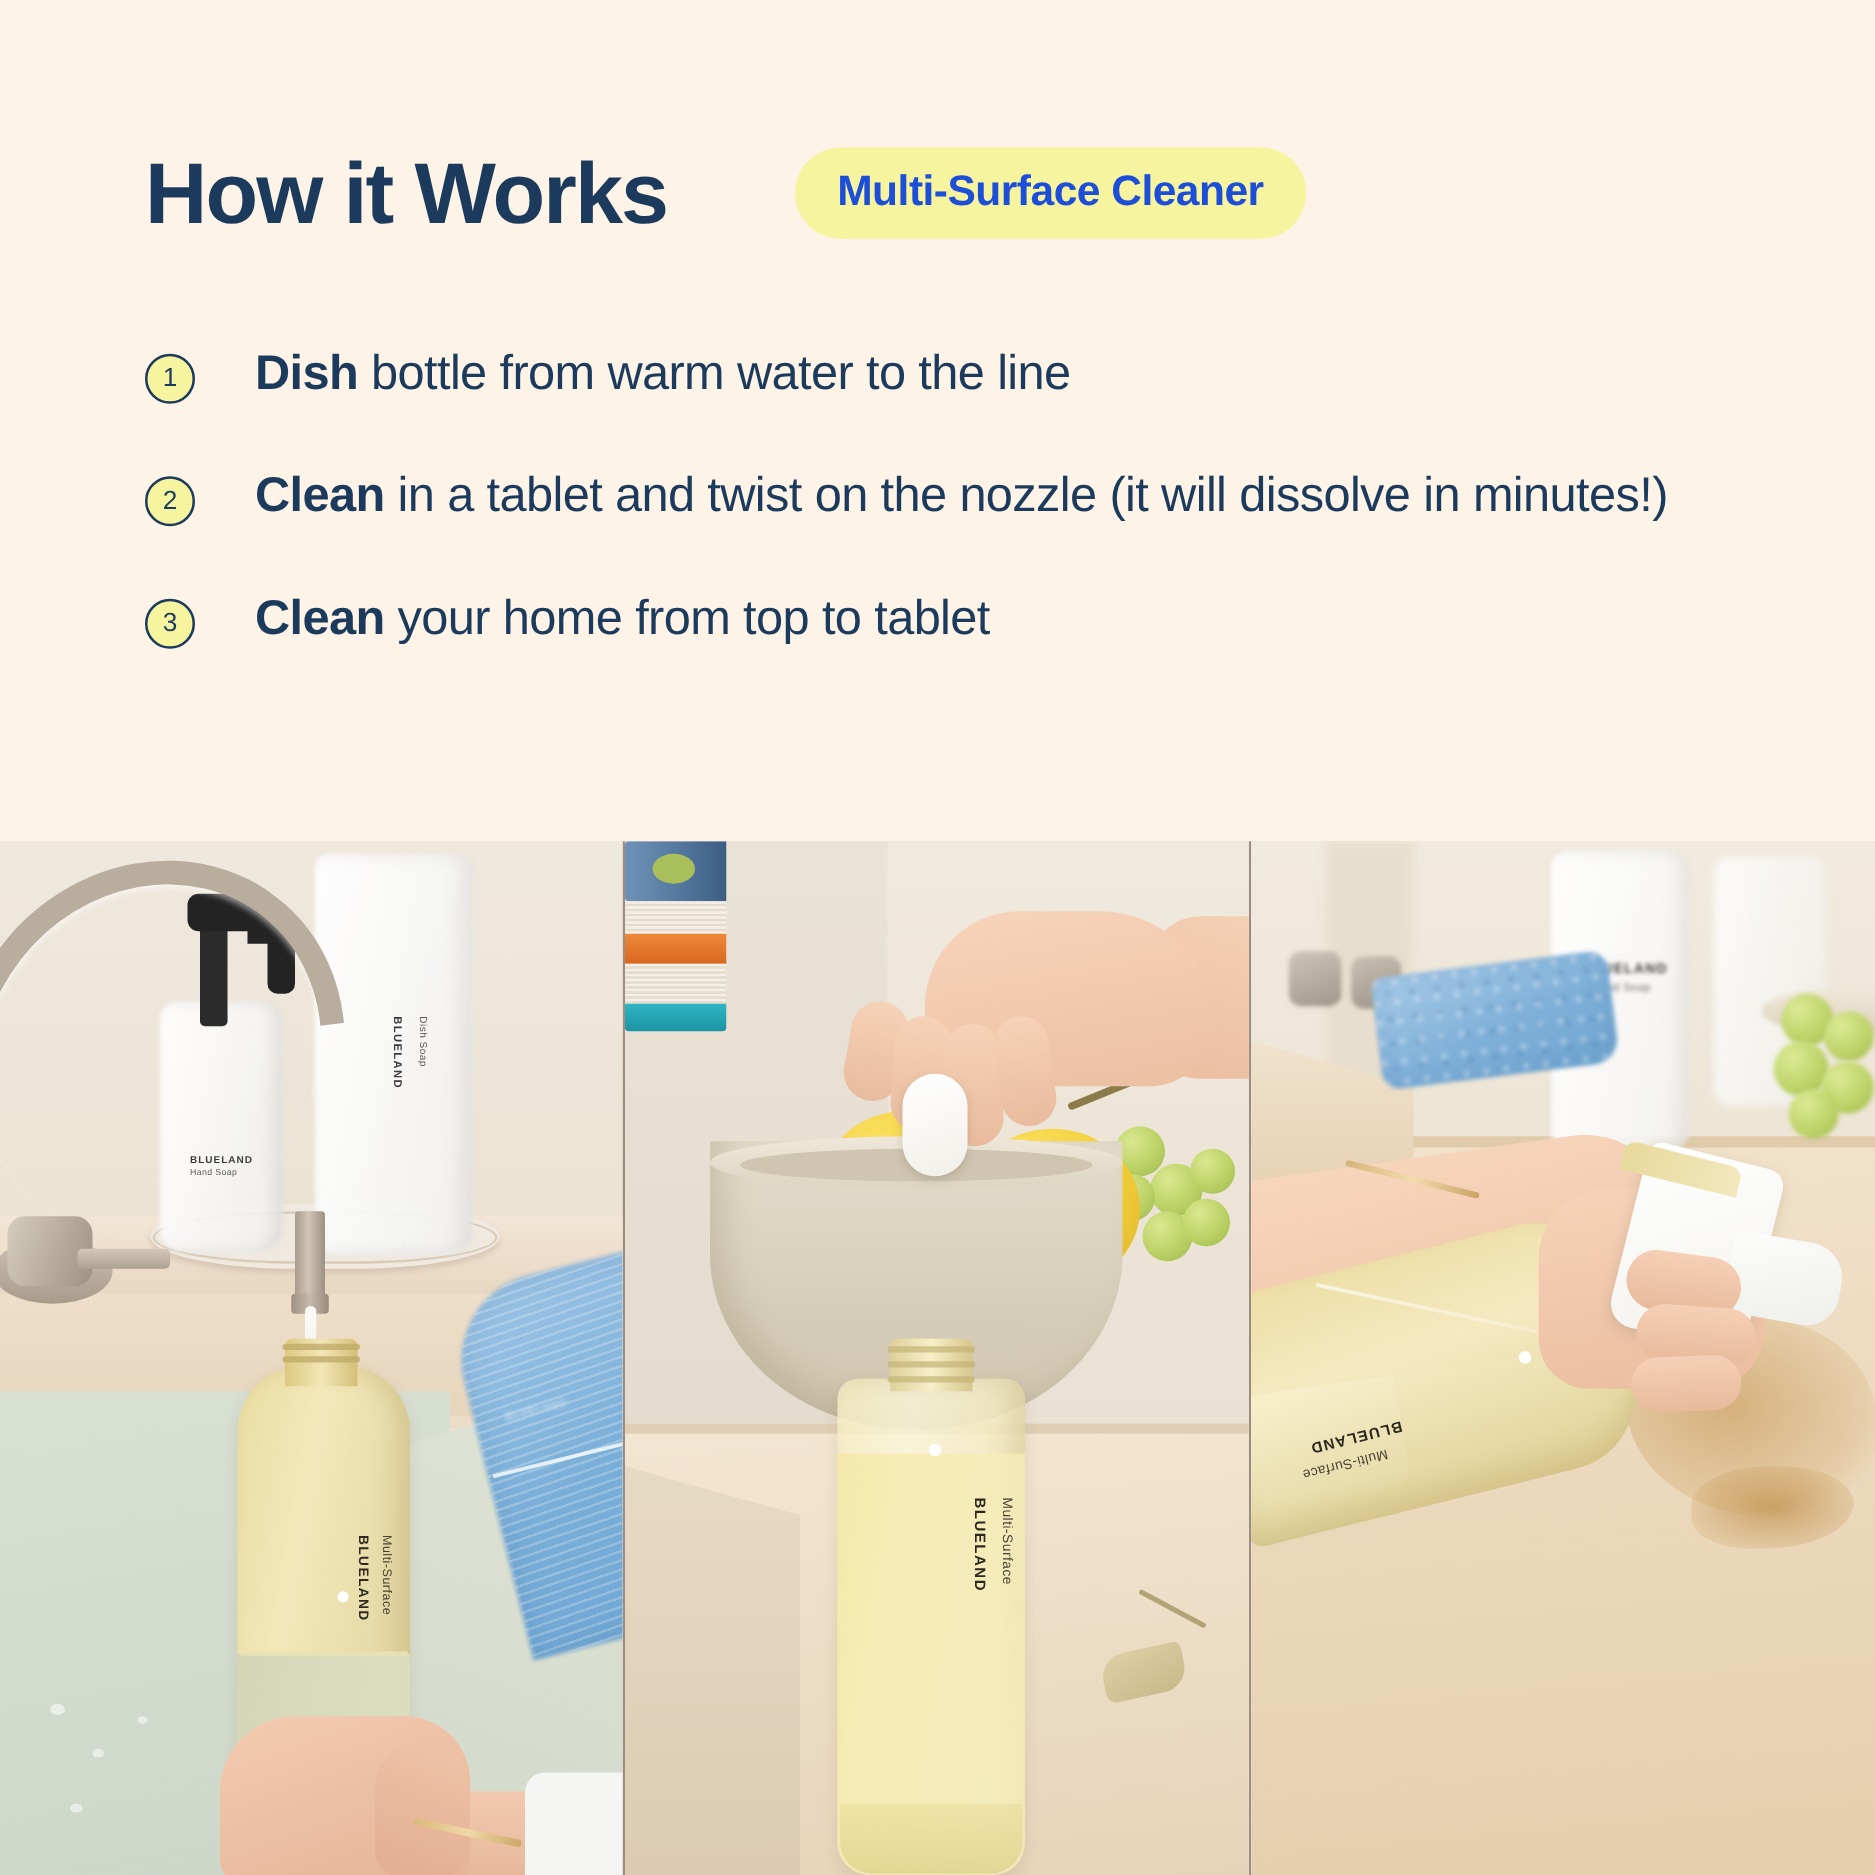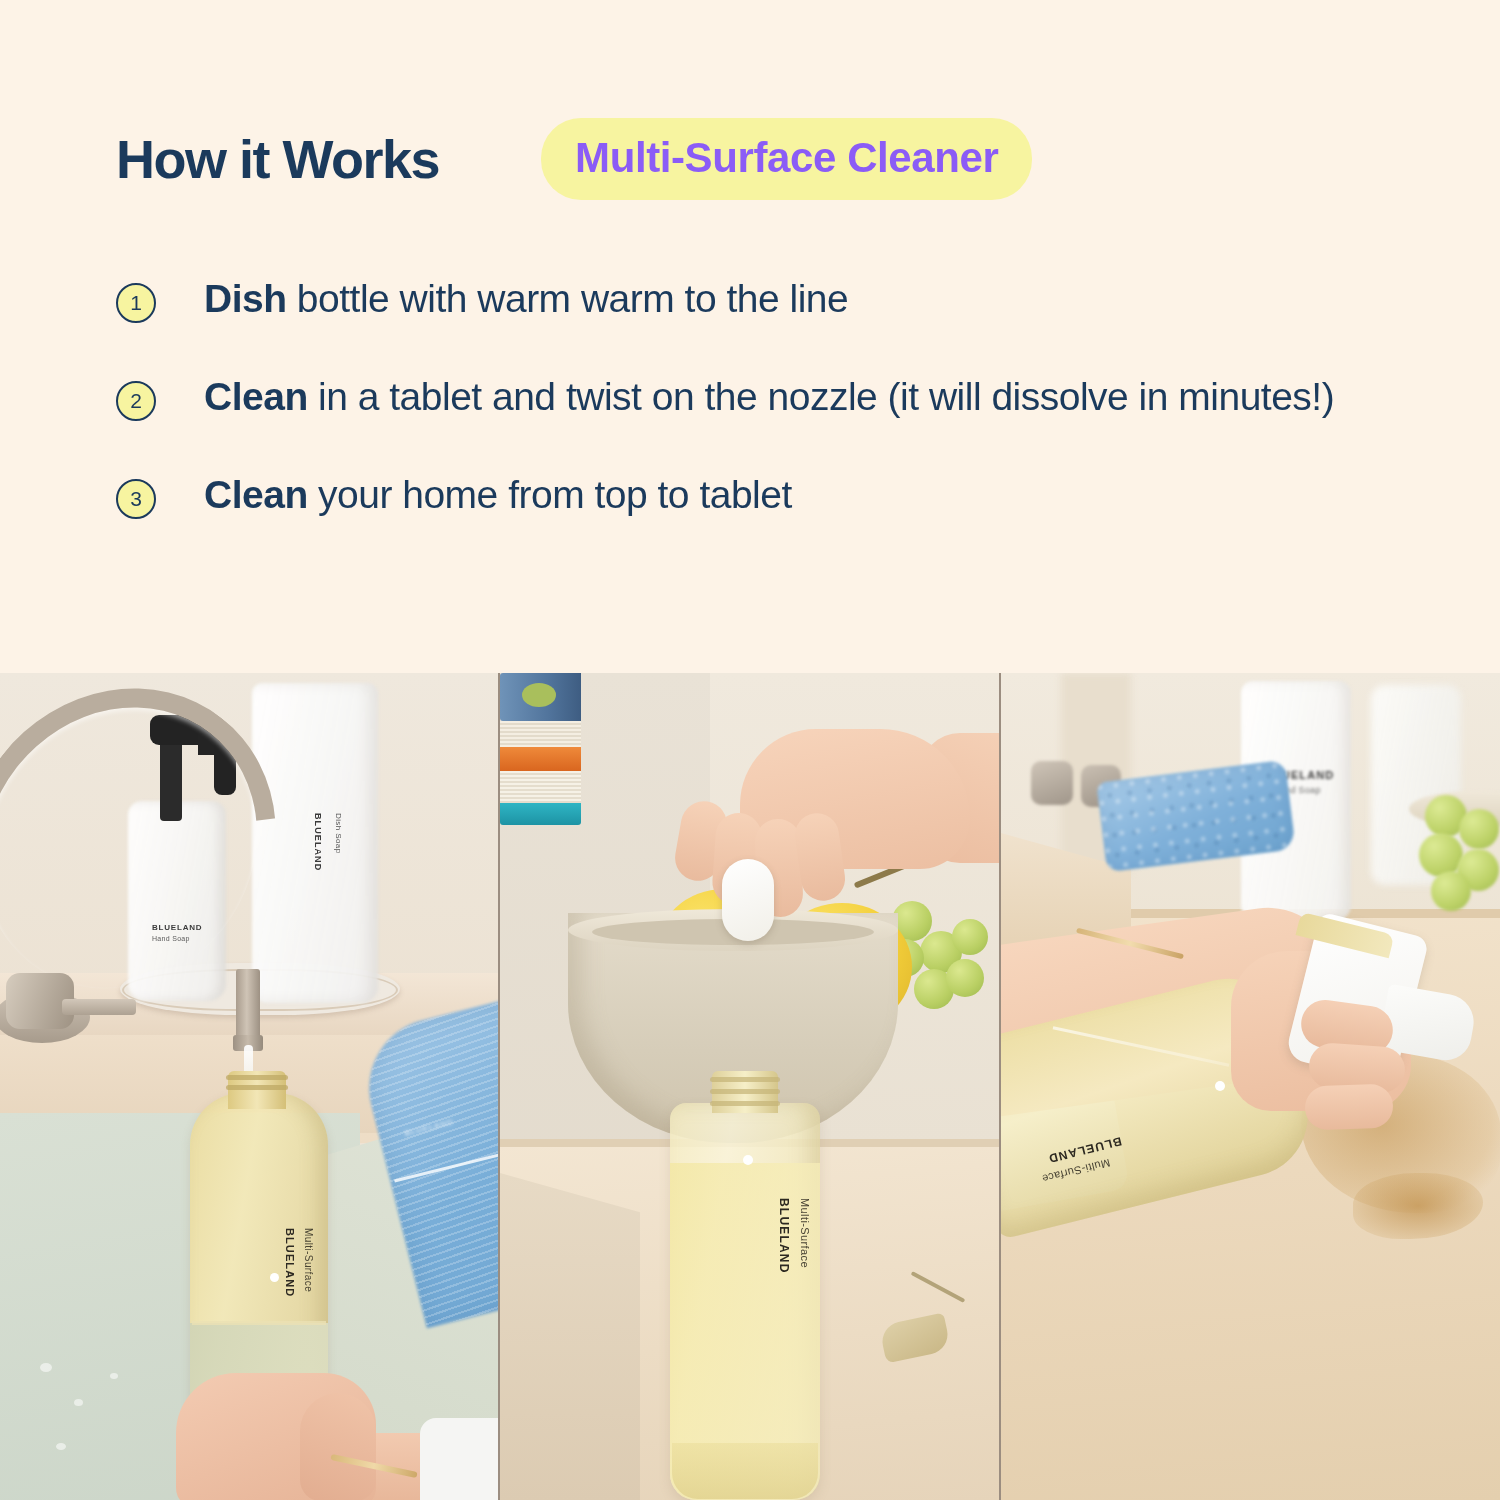--- a/index.html
+++ b/index.html
@@ -9,29 +9,29 @@
     font-family:"Liberation Sans", sans-serif;
     overflow:hidden;
   }
   .page { position:relative; width:1500px; height:1500px; background:#fdf3e7; }
 
   
   .header { position:absolute; left:0; top:0; width:1500px; height:673px; background:#fdf3e7; }
 
   .title-row { position:absolute; left:116px; top:118px; display:flex; align-items:center; }
   .page-title {
-    font-size:54px; font-weight:700; color:#1b3a5c;
+    font-size:69px; font-weight:700; color:#1b3a5c;
     letter-spacing:-1.5px; line-height:1; white-space:nowrap;
   }
   .product-pill {
     margin-left:102px;
     background:#f7f4a0;
     border-radius:40px;
     padding:16px 34px 18px 34px;
-    font-size:42px; font-weight:700; color:#8b5cf6;
+    font-size:34px; font-weight:700; color:#1d4ed8;
     letter-spacing:-0.4px; white-space:nowrap;
     display:flex; align-items:center;
   }
 
   .steps { position:absolute; left:116px; top:272px; width:1300px; }
   .step { display:flex; align-items:flex-start; margin-bottom:44px; }
   .step:last-child { margin-bottom:0; }
   .step-badge {
     flex:0 0 auto;
     width:40px; height:40px; border-radius:50%;
@@ -318,21 +318,21 @@
 
     <div class="title-row">
       <div class="page-title">How it Works</div>
       <div class="product-pill">Multi-Surface Cleaner</div>
     </div>
 
     <div class="steps">
 
       <div class="step">
         <div class="step-badge">1</div>
-        <div class="step-text"><span class="lead">Dish</span><span> bottle with warm warm to the line</span></div>
+        <div class="step-text"><span class="lead">Dish</span><span> bottle from warm water to the line</span></div>
       </div>
 
       <div class="step">
         <div class="step-badge">2</div>
         <div class="step-text"><span class="lead">Clean</span><span> in a tablet and twist on the nozzle (it will dissolve in minutes!)</span></div>
       </div>
 
       <div class="step">
         <div class="step-badge">3</div>
         <div class="step-text"><span class="lead">Clean</span><span> your home from top to tablet</span></div>

